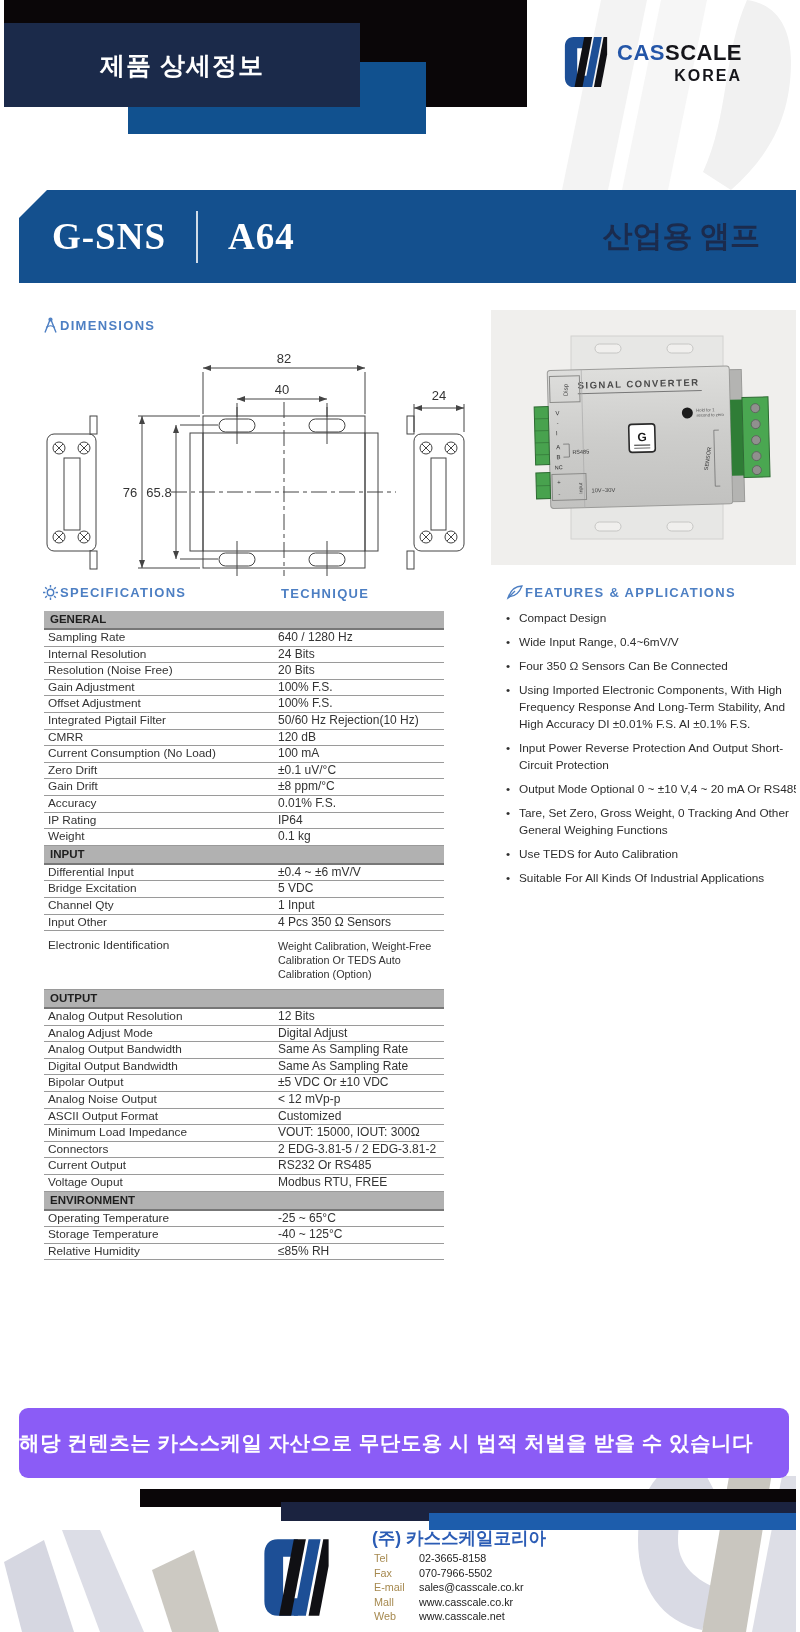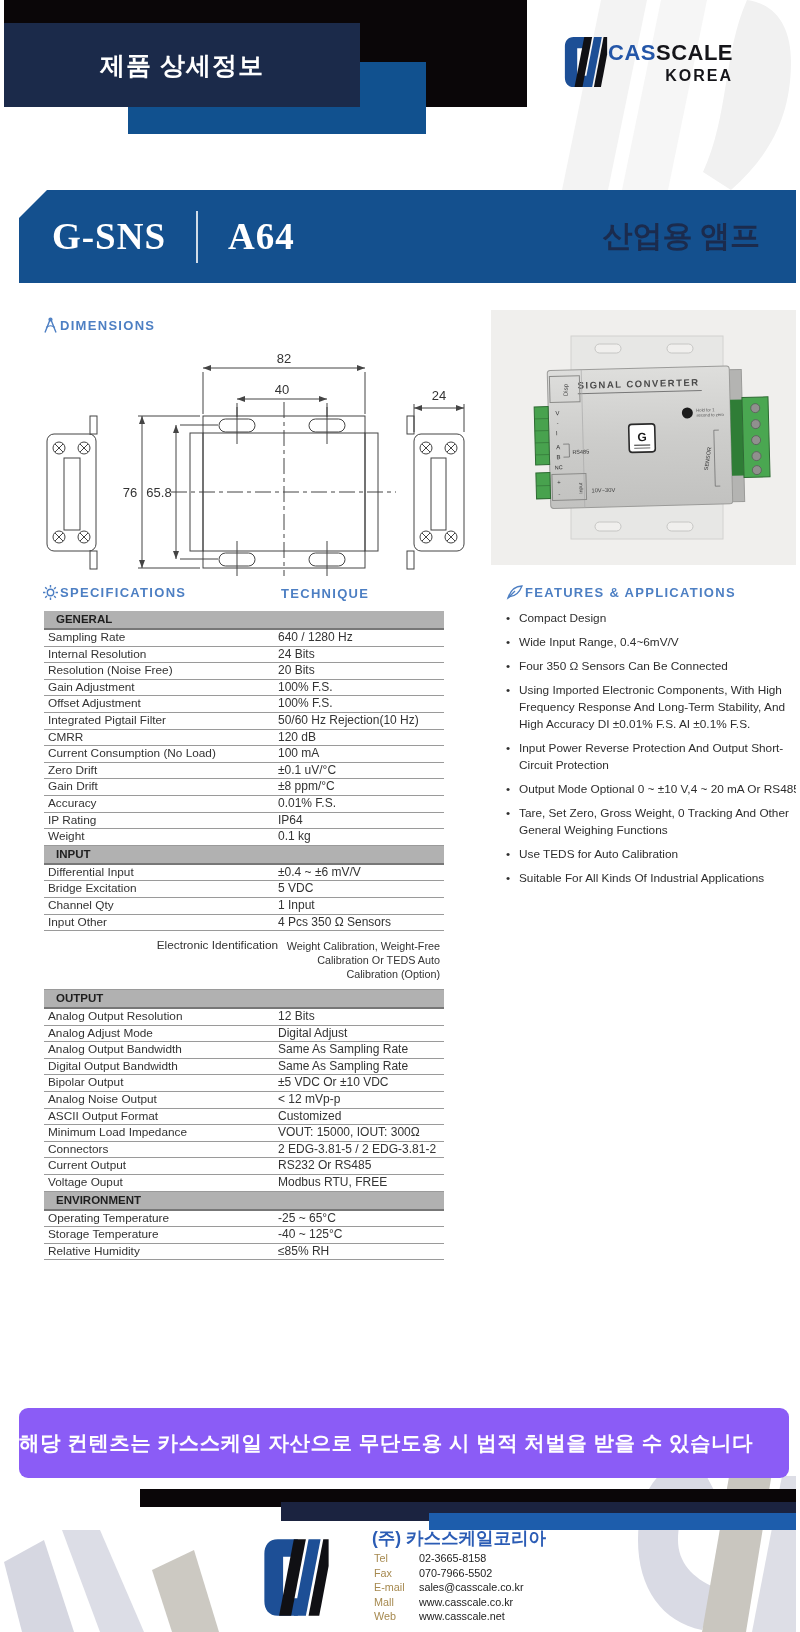--- a/index.html
+++ b/index.html
@@ -10,21 +10,21 @@
   }
   .abs { position:absolute; }
 
   
   .hdr-black { left:0; top:0; width:523px; height:107px; background:#0a0608; z-index:1; }
   .hdr-blue  { left:124px; top:62px; width:298px; height:72px; background:#11518f; z-index:2; }
   .hdr-navy  { left:0; top:23px; width:356px; height:84px; background:#1b2a4a; z-index:3;
                display:flex; align-items:center; justify-content:center; }
   .hdr-navy span { color:#fff; font-size:25px; font-weight:bold; letter-spacing:1px; }
 
-  .brand { left:560px; top:36px; z-index:3; display:flex; align-items:flex-start; }
+  .brand { left:560px; top:36px; z-index:3; display:flex; align-items:flex-start; gap:9px; }
   .brand-text { line-height:1; padding-top:6px; }
   .brand-line1 { font-size:22px; font-weight:bold; letter-spacing:.5px; }
   .brand-cas { color:#2456a8; } .brand-scale { color:#15151a; }
   .brand-korea { font-size:16px; font-weight:bold; letter-spacing:2px; color:#15151a;
                  text-align:right; margin-top:4px; }
 
   
   .title-bar { left:15px; top:190px; width:785px; height:93px; background:#14508e; z-index:2;
     clip-path:polygon(28px 0, 100% 0, 100% 100%, 0 100%, 0 28px);
     display:flex; align-items:center;font-family:Liberation Serif, serif; }
@@ -37,25 +37,25 @@
   .sec-head { display:flex; align-items:center; gap:1px; color:#4d7fc3;
               font-size:13px; font-weight:bold; letter-spacing:1.3px; z-index:2; }
   .sec-head svg { display:block; }
 
   
   .photo-panel { left:487px; top:310px; width:310px; height:255px; background:#f0efed; z-index:2; }
 
   
   #spec-table { left:40px; top:611px; width:400px; z-index:2; }
   .spec-sec { height:19px; line-height:17px; background:#b1b1b1; border-bottom:2px solid #777;
-              font-size:11.5px; font-weight:bold; color:#1e1e1e; padding-left:12px; }
+              font-size:11.5px; font-weight:bold; color:#1e1e1e; padding-left:6px; }
   .spec-row { display:flex; align-items:flex-start; border-bottom:1.4px solid #9a9a9a; padding:1px 0; }
   .spec-row .lbl { width:234px; padding-left:4px; font-size:11.8px; line-height:13.6px; color:#333; }
   .spec-row .val { flex:1; font-size:12px; line-height:13.6px; color:#333; }
-  .spec-row.tall { padding:8px 0;text-align:right; }
+  .spec-row.tall { padding:8px 0; }
   .spec-row.tall .val { font-size:10.8px; line-height:14px; padding-right:4px; }
 
   
   #features-list { left:502px; top:610px; width:302px; list-style:none; z-index:2; }
   #features-list li { position:relative; padding-left:13px; font-size:11.8px; line-height:17px;
                       color:#2e2e2e; margin-bottom:7px; }
   #features-list li::before { content:"•"; position:absolute; left:0; top:0; color:#2e2e2e; }
 
   
   .banner { left:15px; top:1408px; width:770px; height:70px; background:#8b5cf6; z-index:2;

